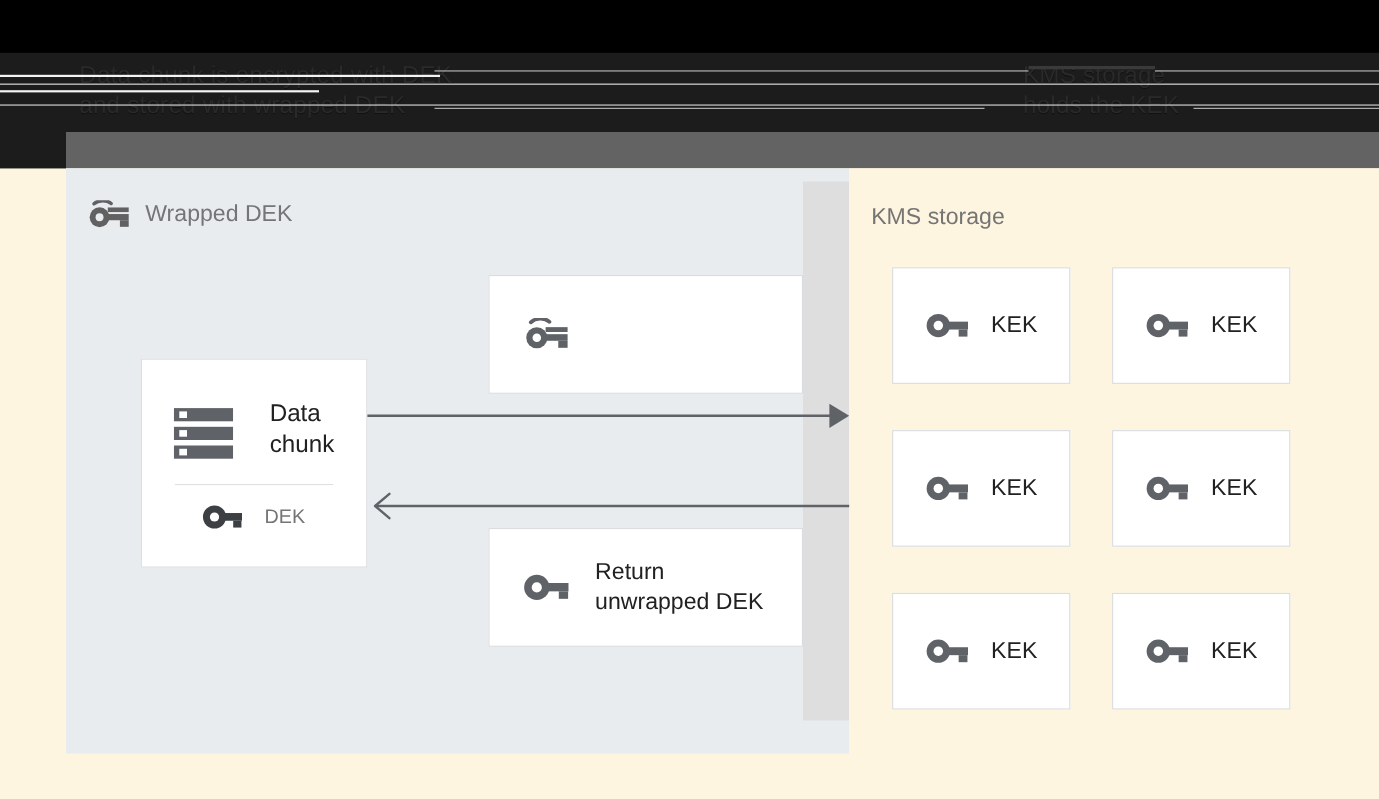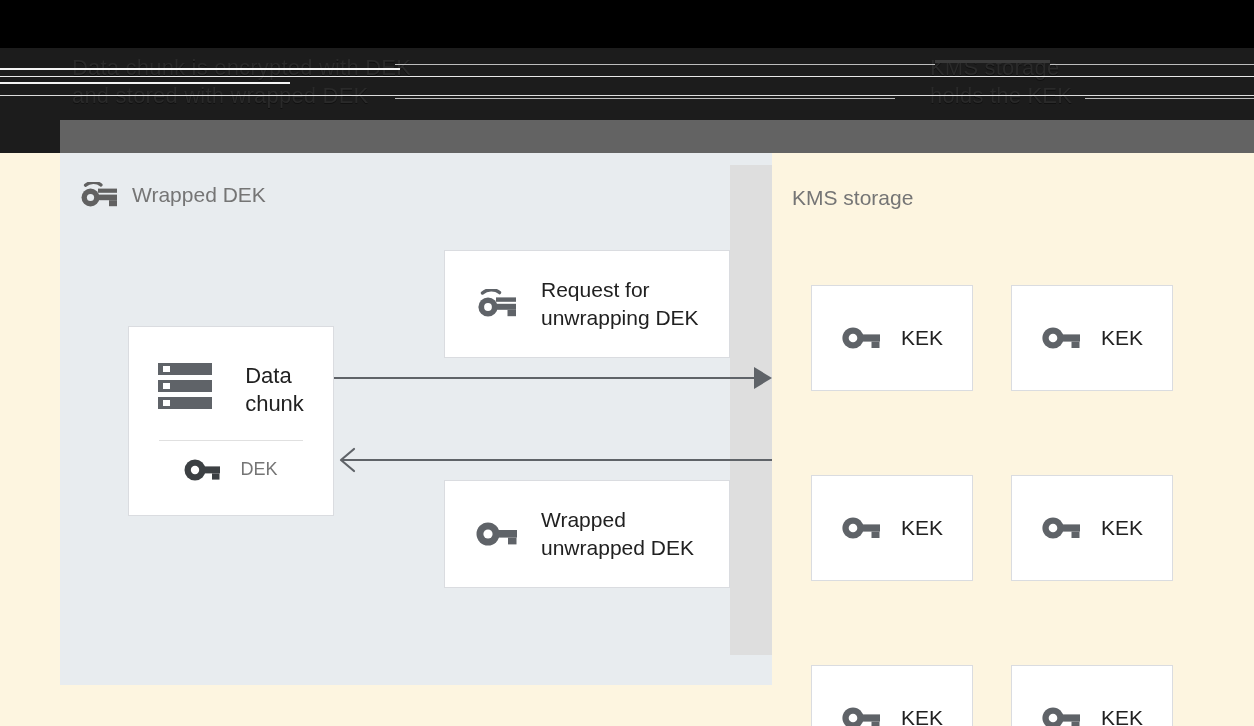--- a/index.html
+++ b/index.html
@@ -85,21 +85,21 @@
     background:#fff;
     border:1px solid #dadce0;
     box-sizing:border-box;
   }
 
   #data-chunk-card{
     left:128px;top:326px;width:206px;height:190px;
     display:flex;flex-direction:column;
     align-items:center;justify-content:center;
   }
-  .dc-row{display:flex;align-items:flex-start;gap:33px;}
+  .dc-row{display:flex;align-items:flex-end;gap:33px;}
   .dc-label{
     font-size:22px;color:#212121;line-height:28px;
     white-space:pre-line;
   }
   .dc-divider{
     width:144px;height:1px;background:#e0e0e0;margin:22px 0 18px 0;
   }
   .dek-row{display:flex;align-items:center;gap:20px;}
   .dek-label{font-size:18px;color:#757575;}
 
@@ -111,21 +111,21 @@
     left:444px;top:480px;width:286px;height:108px;
     display:flex;align-items:center;padding-left:30px;gap:24px;
   }
   .msg-label{
     font-size:21px;color:#212121;line-height:28px;white-space:pre-line;
   }
 
   .kek-card{
     width:162px;height:106px;
     background:#fff;border:1px solid #dadce0;box-sizing:border-box;
-    display:flex;align-items:center;justify-content:center;gap:20px;margin-top:42px;
+    display:flex;align-items:center;justify-content:center;gap:20px;
   }
   .kek-label{font-size:21px;color:#212121;}
   #kek-grid{
     position:absolute;left:811px;top:243px;
     display:grid;grid-template-columns:162px 162px;
     column-gap:38px;row-gap:42px;
   }
 
   
   .arrow-svg{position:absolute;overflow:visible;}
@@ -212,34 +212,32 @@
   <span>
     <svg class="icon" width="42" height="30" viewBox="0 0 42 30" aria-hidden="true">
       <path d="M7.5 4.0 C12 -0.2 20 -0.4 24.5 3.6" stroke="#5f6368" stroke-width="3.4" fill="none" stroke-linecap="round"></path>
       <circle cx="13" cy="18" r="9.6" fill="#5f6368"></circle>
       <circle cx="13" cy="18" r="3.9" fill="#ffffff"></circle>
       <rect x="21" y="8.4" width="20" height="4.4" fill="#5f6368"></rect>
       <rect x="21" y="14.8" width="20" height="6.0" fill="#5f6368"></rect>
       <rect x="32.5" y="20.8" width="8.5" height="6.4" fill="#5f6368"></rect>
     </svg>
   </span>
-  <span class="msg-label">Request for
-unwrapping DEK</span>
 </div>
 
 <div class="card" id="return-card">
   <span>
     <svg class="icon" width="42" height="26" viewBox="0 0 42 26" aria-hidden="true">
       <circle cx="13" cy="13" r="11.5" fill="#5f6368"></circle>
       <circle cx="13" cy="13" r="4.6" fill="#ffffff"></circle>
       <rect x="22" y="9.0" width="20" height="7.6" fill="#5f6368"></rect>
       <rect x="33" y="16.6" width="8.5" height="6.8" fill="#5f6368"></rect>
     </svg>
   </span>
-  <span class="msg-label">Wrapped
+  <span class="msg-label">Return
 unwrapped DEK</span>
 </div>
 
 <svg class="arrow-svg" id="arrow-right" width="440" height="34" viewBox="0 0 440 34" aria-hidden="true">
   <line x1="0" y1="16" x2="424" y2="16" stroke="#5f6368" stroke-width="2.2"></line>
   <polygon points="420,5 438,16 420,27" fill="#5f6368"></polygon>
 </svg>
 
 <svg class="arrow-svg" id="arrow-left" width="440" height="34" viewBox="0 0 440 34" aria-hidden="true">
   <line x1="8" y1="17" x2="440" y2="17" stroke="#5f6368" stroke-width="2.2"></line>

